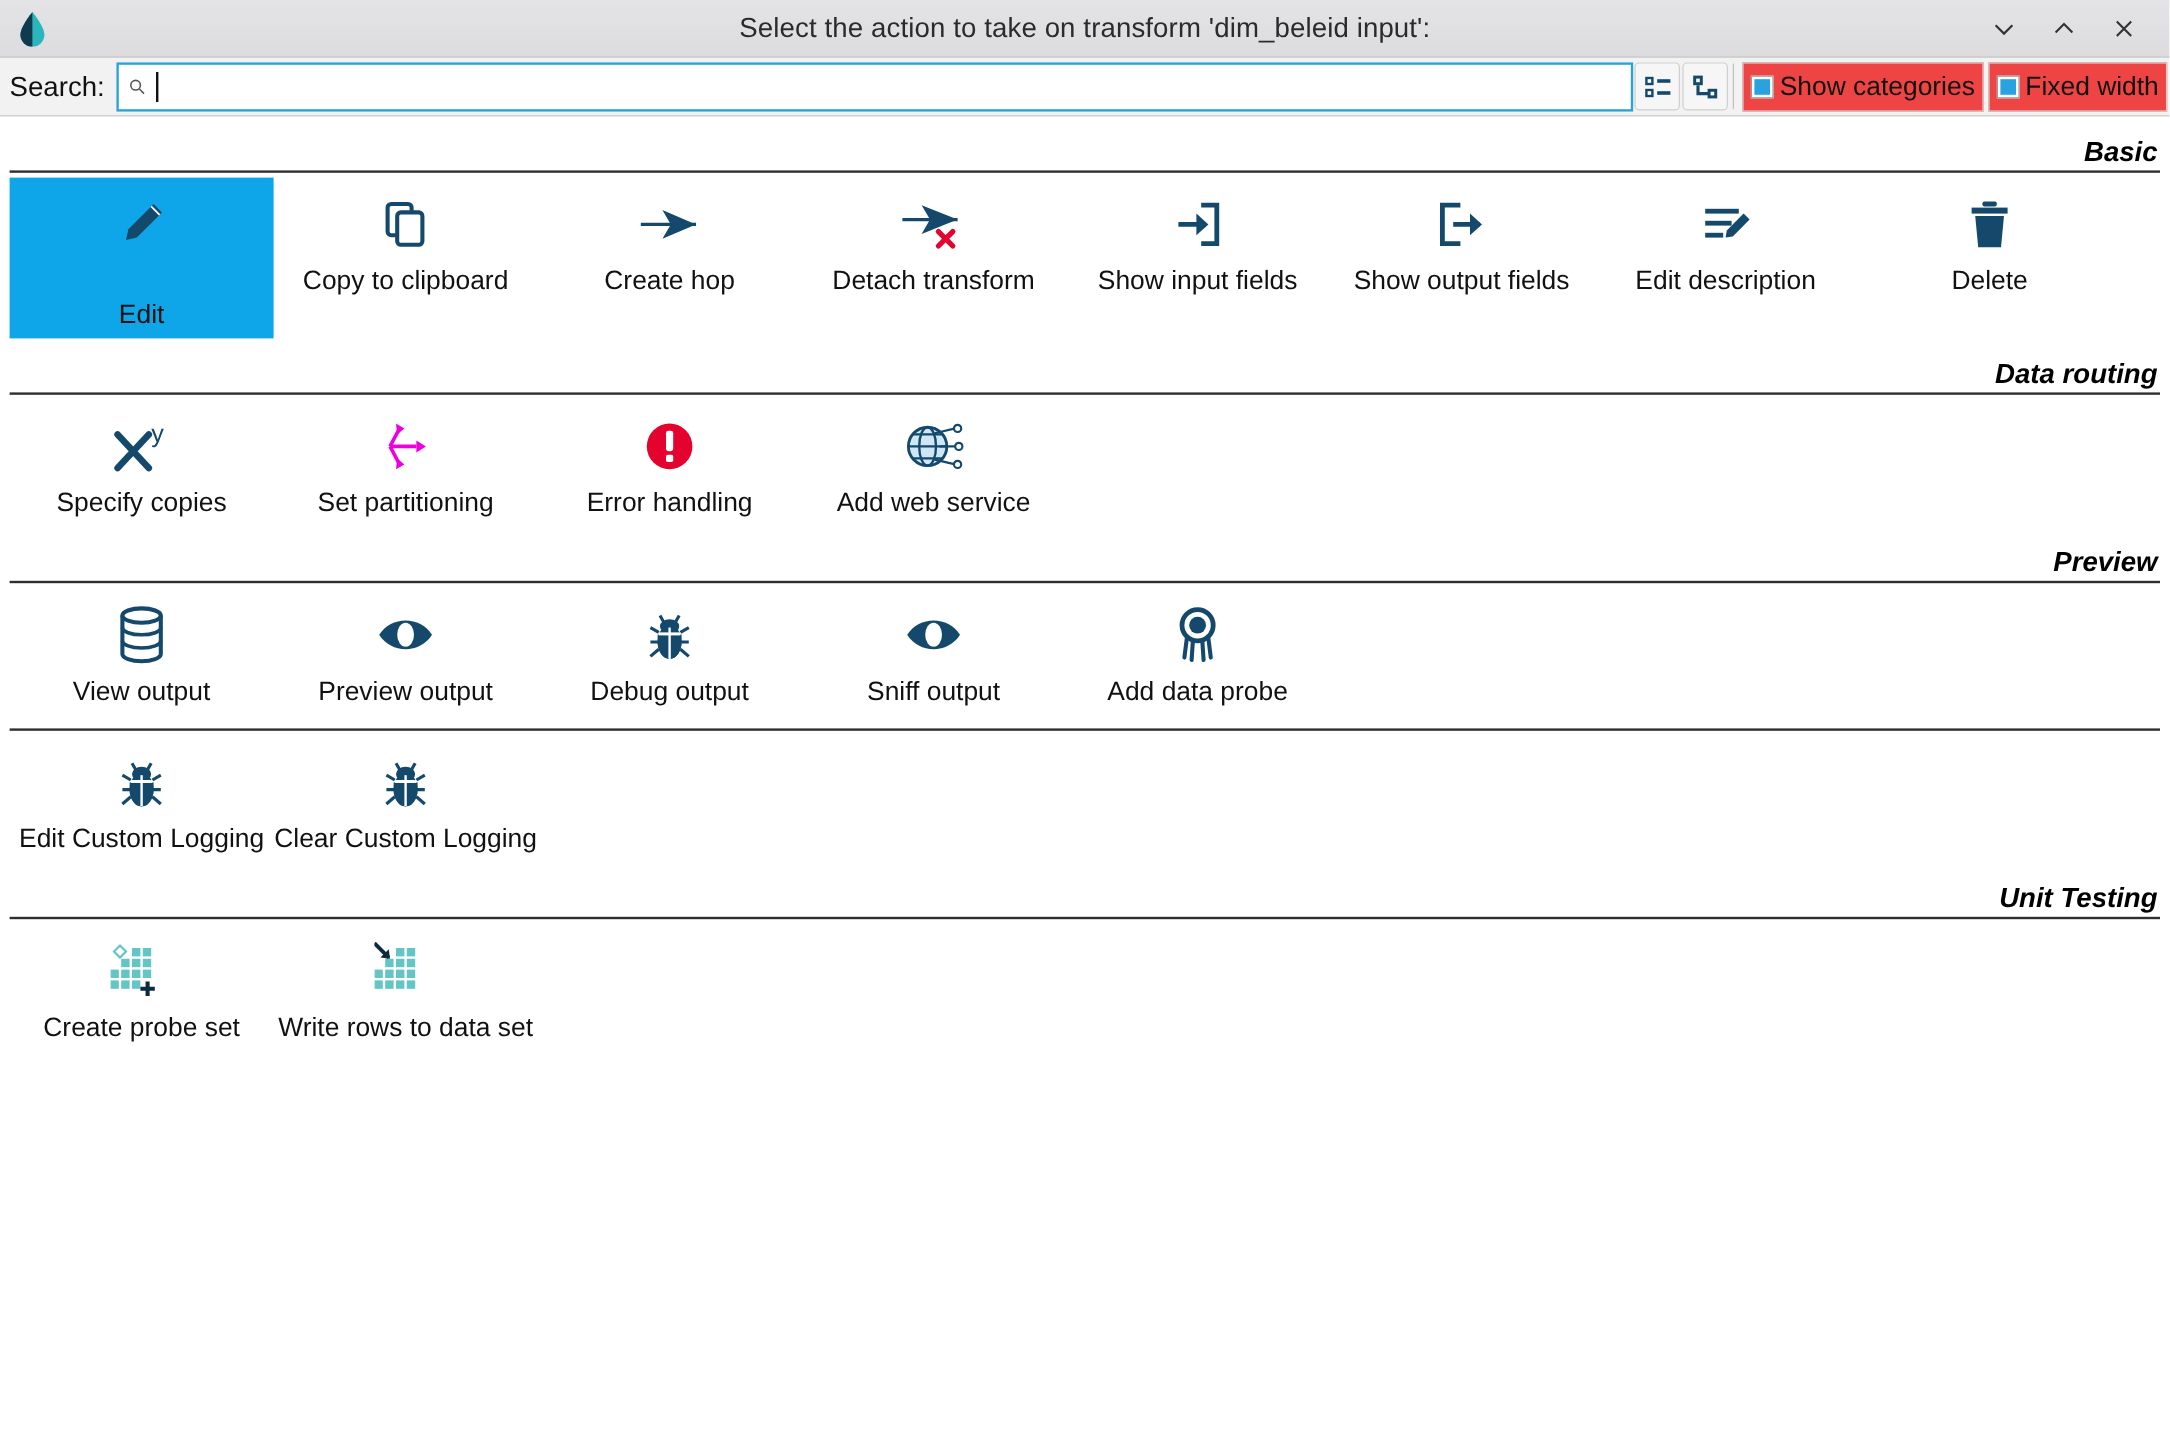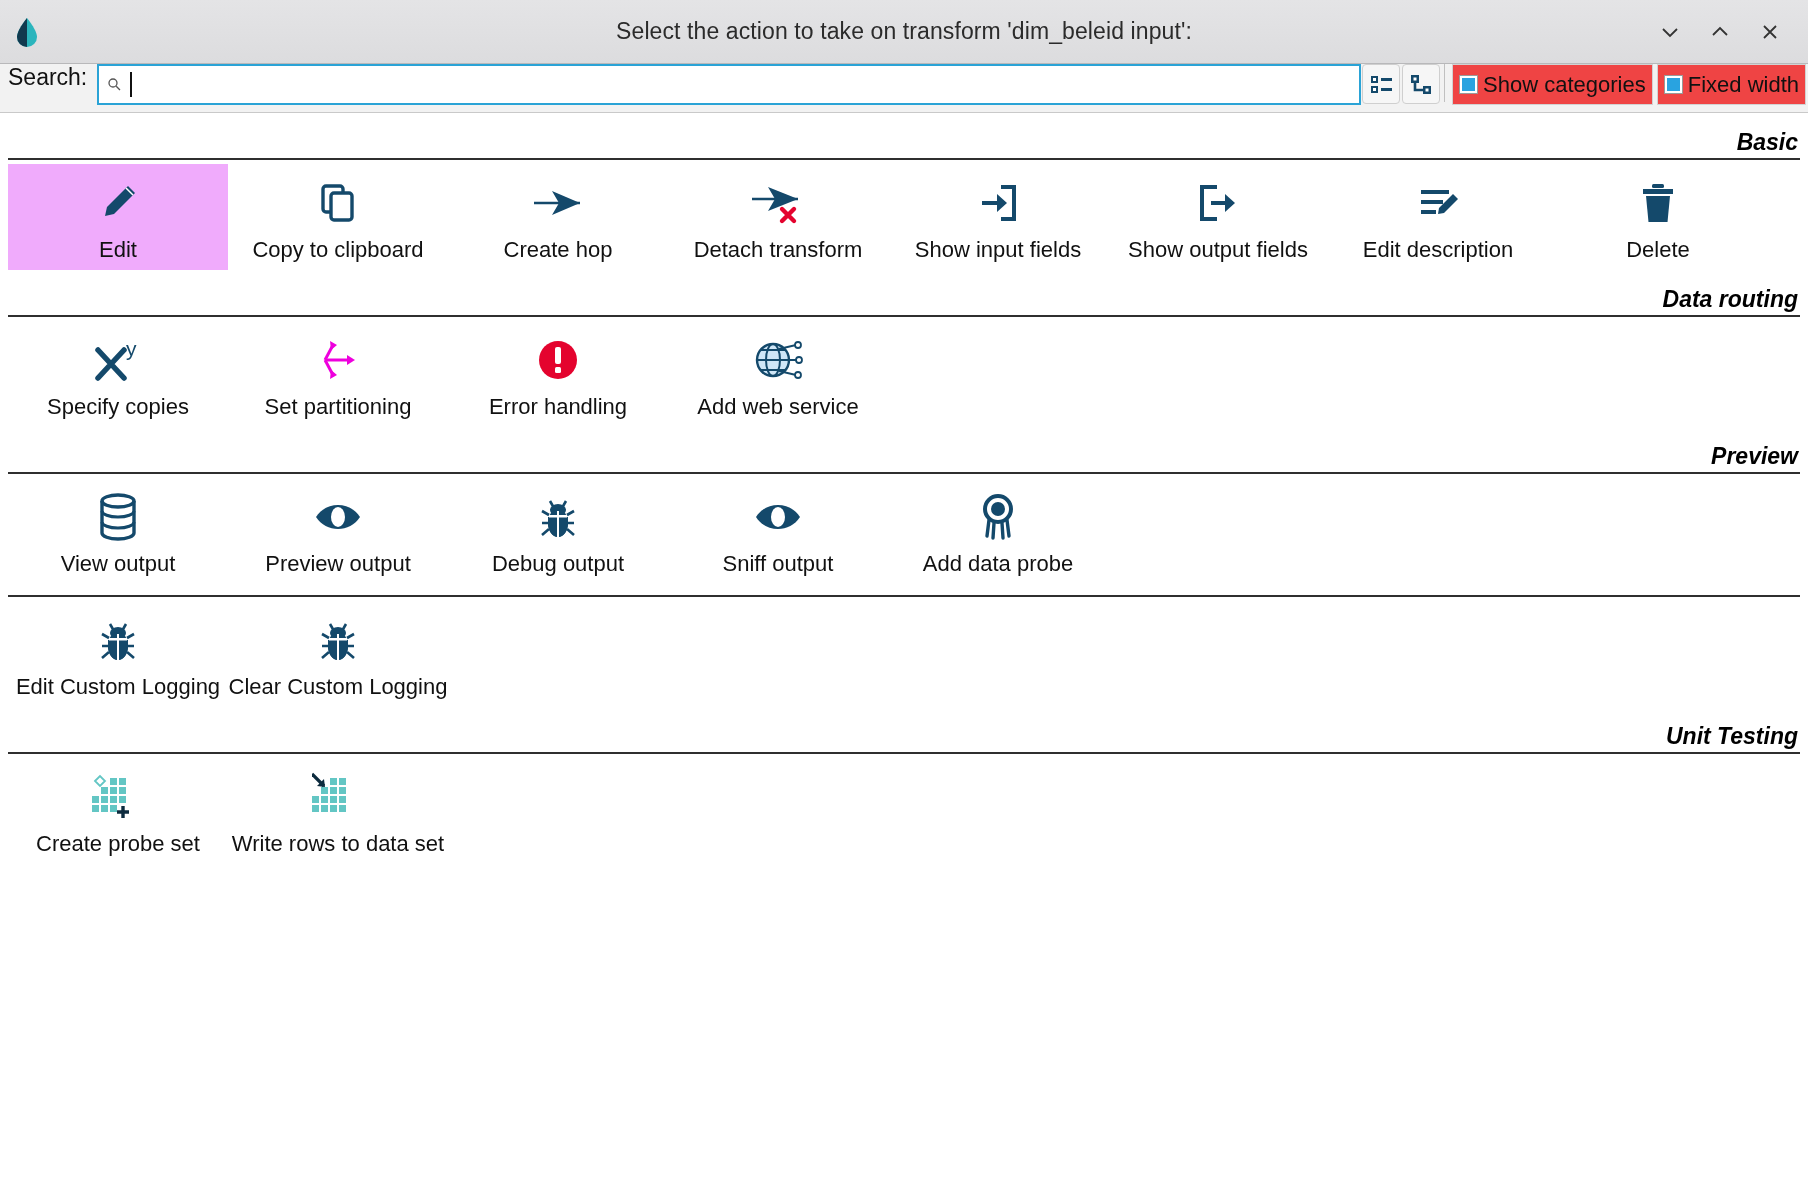--- a/index.html
+++ b/index.html
@@ -7,42 +7,42 @@
   body {
     width:1808px; height:1203px;
     background:#ffffff;
     font-family:"Liberation Sans", sans-serif;
     overflow:hidden;
     color:#1a1a1a;
   }
 
   
   .titlebar{
-    height:64px;
+    height:48px;
     background:linear-gradient(#e4e4e6,#dcdcde);
     border-bottom:1px solid #b8b8ba;
     display:flex; align-items:center;
     position:relative;
     padding:0 10px;
   }
   .app-icon{ width:34px; height:34px; flex:0 0 34px; display:flex; align-items:center; justify-content:center; }
   .title-text{
     position:absolute; left:0; right:0; text-align:center;
     font-size:23px; color:#2b2b2b; letter-spacing:.1px;
     pointer-events:none;
   }
   .win-controls{ margin-left:auto; display:flex; align-items:center; gap:18px; padding-right:12px; z-index:2;}
   .win-btn{ width:32px;height:32px; display:flex;align-items:center;justify-content:center; cursor:default;}
 
   
   .searchbar{
     height:49px;
     background:#f2f2f2;
     border-bottom:1px solid #c9c9c9;
-    display:flex; align-items:flex-start;
+    display:flex; align-items:center;
     padding:0 2px 0 8px;
     gap:0;
   }
   .search-label{ font-size:23px; color:#111; padding-right:10px; white-space:nowrap;}
   .search-field{
     flex:1 1 auto;
     height:41px;
     background:#ffffff;
     border:2px solid #2aa3d6;
     display:flex; align-items:center;
@@ -89,21 +89,21 @@
   }
   .sec-rule{ height:2px; background:#2f2f2f; margin-bottom:4px; }
 
   .grid{ display:flex; flex-wrap:wrap; }
   .cell{
     width:220px;
     min-height:100px;
     display:flex; flex-direction:column; align-items:center; justify-content:flex-start;
     padding:10px 4px 8px 4px;
   }
-  .cell.sel{ background:#f0abfc; }
+  .cell.sel{ background:#0ea5e9;gap:28px; }
   .cell-icon{ height:58px; display:flex; align-items:center; justify-content:center; }
   .cell-label{
     margin-top:6px; font-size:22px; color:#111; text-align:center;
     line-height:1.1; white-space:nowrap;
   }
 </style>
 </head>
 <body>
 
 <div class="titlebar">

